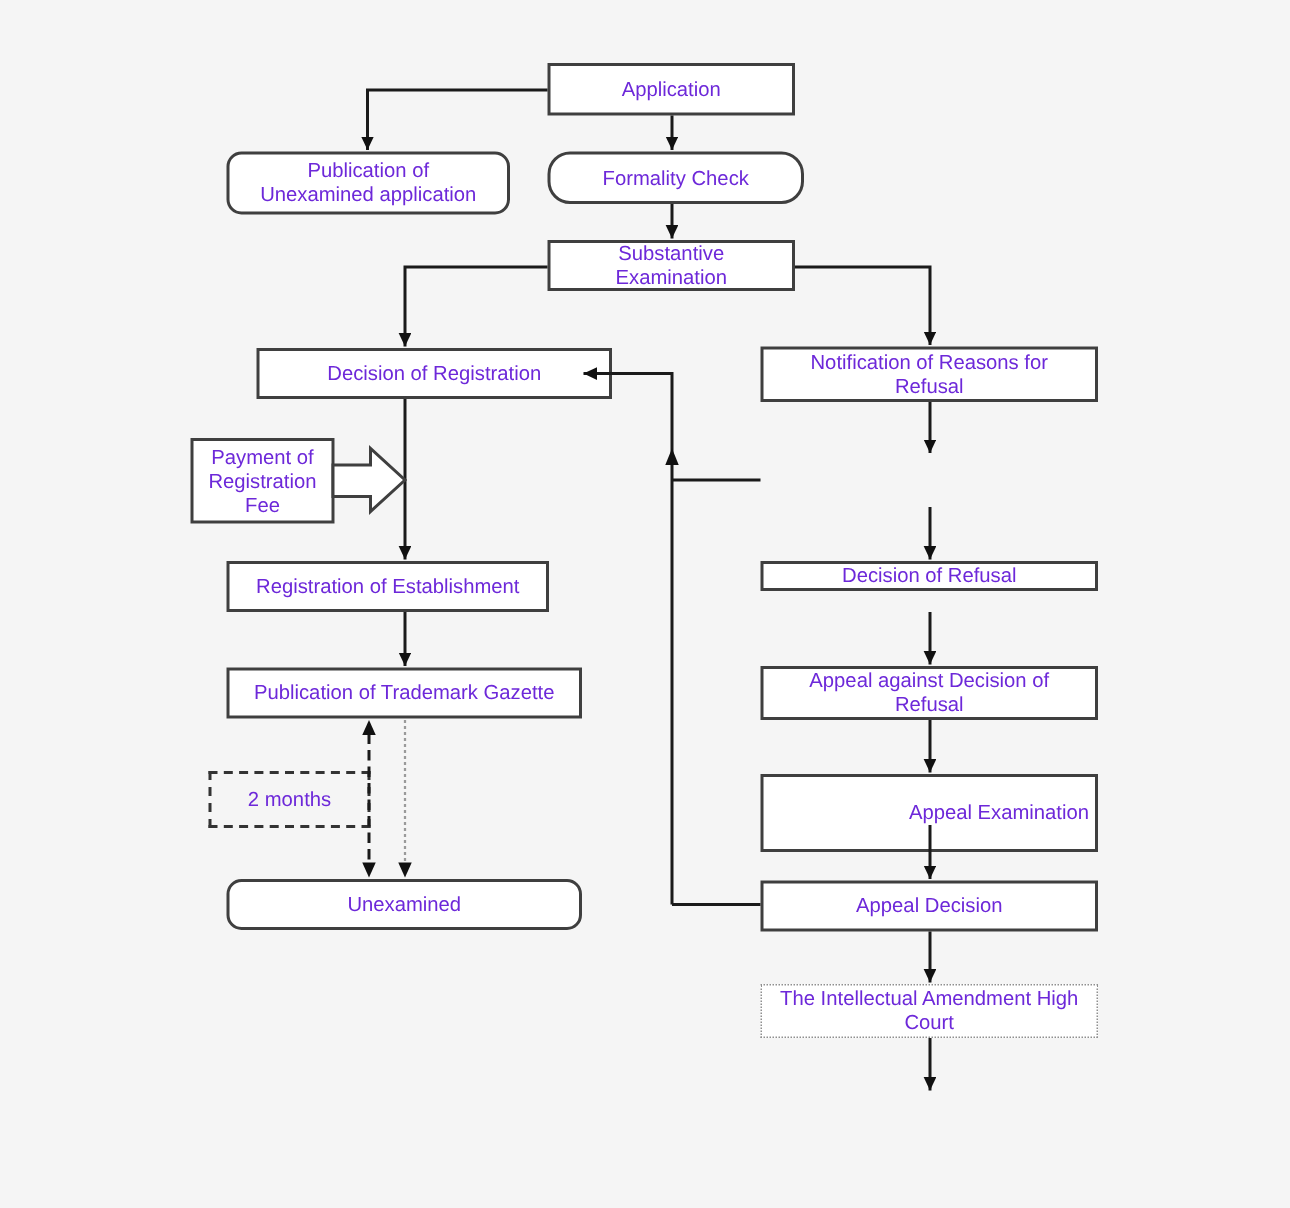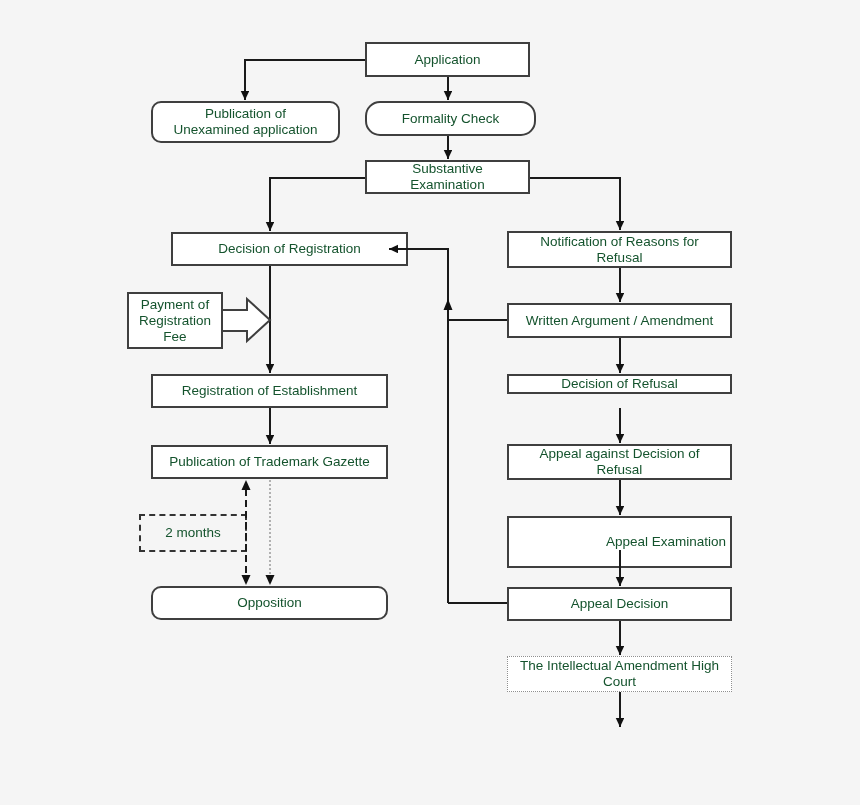--- a/index.html
+++ b/index.html
@@ -30,21 +30,21 @@
     align-items: center;
     justify-content: center;
     text-align: center;
     z-index: 1;
     padding: 1px 4px;
   }
   .node .lbl {
     font-size: 13.5px;
     line-height: 16px;
     white-space: pre-line;
-    color: #14532d;
+    color: #6d28d9;
   }
   .node.round  { border-radius: 10px; }
   .node.dashed { border: 2px dashed #333333; background: transparent; }
   .node.dotted { border: 1px dotted #8f8f8f; }
 
   .edge {
     stroke: #1a1a1a;
     stroke-width: 2;
     fill: none;
   }
@@ -127,25 +127,22 @@
     <span class="lbl">Notification of Reasons for
 Refusal</span>
   </div>
 
   <div class="node" style="left:127px; top:292px; width:96px; height:57px;">
     <span class="lbl">Payment of
 Registration
 Fee</span>
   </div>
 
-  <div class="node" style="left:507px; top:303px; width:225px; height:35px;">
-    <span class="lbl">Written Argument / Amendment</span>
-  </div>
 
-  <div class="node" style="left:151px; top:374px; width:237px; height:34px;">
+  <div class="node" style="left:151px; top:374px; width:215px; height:34px;">
     <span class="lbl">Registration of Establishment</span>
   </div>
 
   <div class="node" style="left:507px; top:374px; width:225px; height:20px;">
     <span class="lbl">Decision of Refusal</span>
   </div>
 
   <div class="node" style="left:151px; top:445px; width:237px; height:34px;">
     <span class="lbl">Publication of Trademark Gazette</span>
   </div>
@@ -157,21 +154,21 @@
 
   <div class="node dashed" style="left:139px; top:514px; width:108px; height:38px;">
     <span class="lbl">2 months</span>
   </div>
 
   <div class="node" style="left:507px; top:516px; width:225px; height:52px;justify-content:flex-end;">
     <span class="lbl">Appeal Examination</span>
   </div>
 
   <div class="node round" style="left:151px; top:586px; width:237px; height:34px;">
-    <span class="lbl">Opposition</span>
+    <span class="lbl">Unexamined</span>
   </div>
 
   <div class="node" style="left:507px; top:587px; width:225px; height:34px;">
     <span class="lbl">Appeal Decision</span>
   </div>
 
   <div class="node dotted" style="left:507px; top:656px; width:225px; height:36px;">
     <span class="lbl">The Intellectual Amendment High
 Court</span>
   </div>

